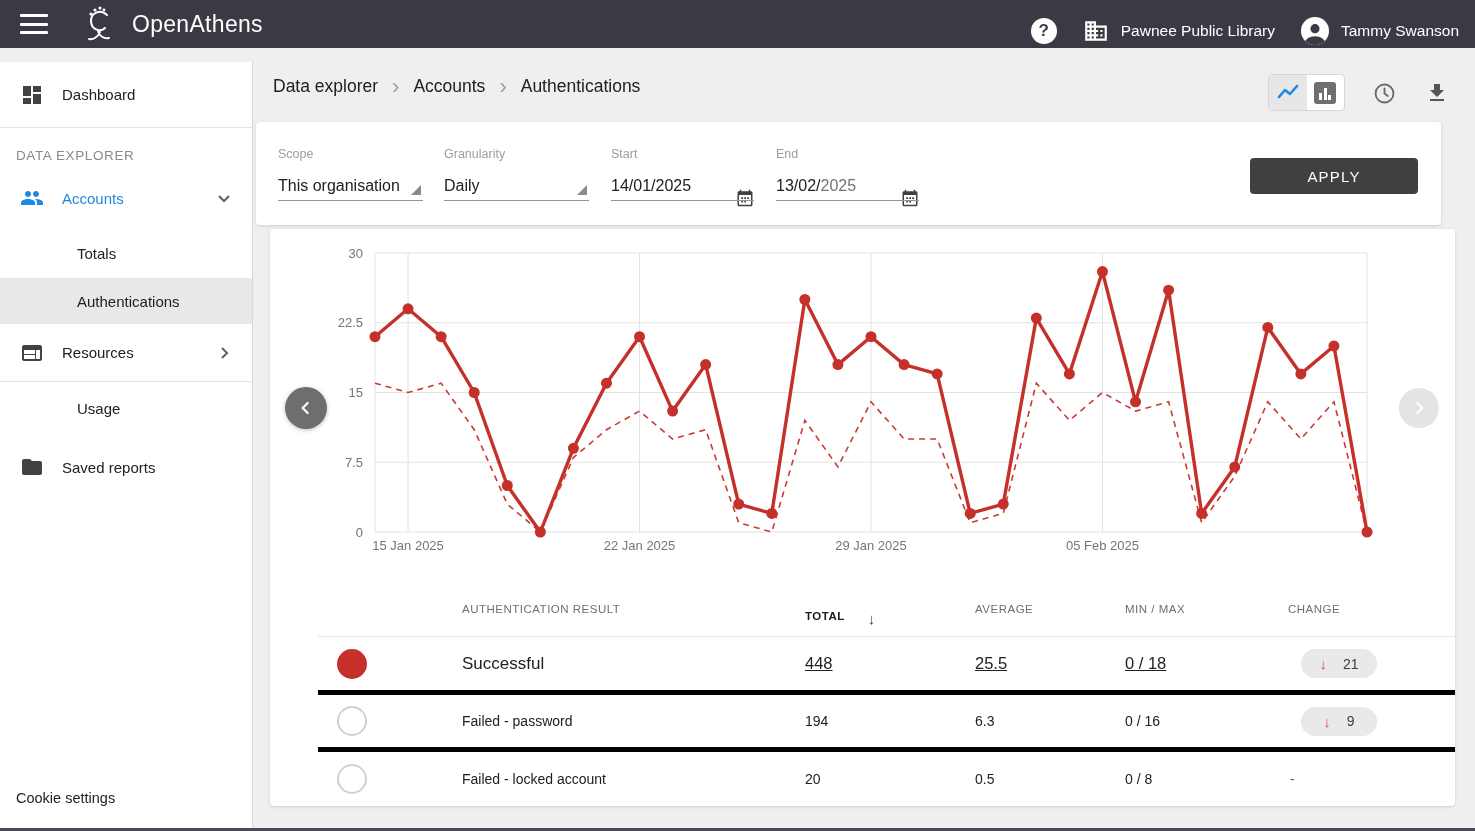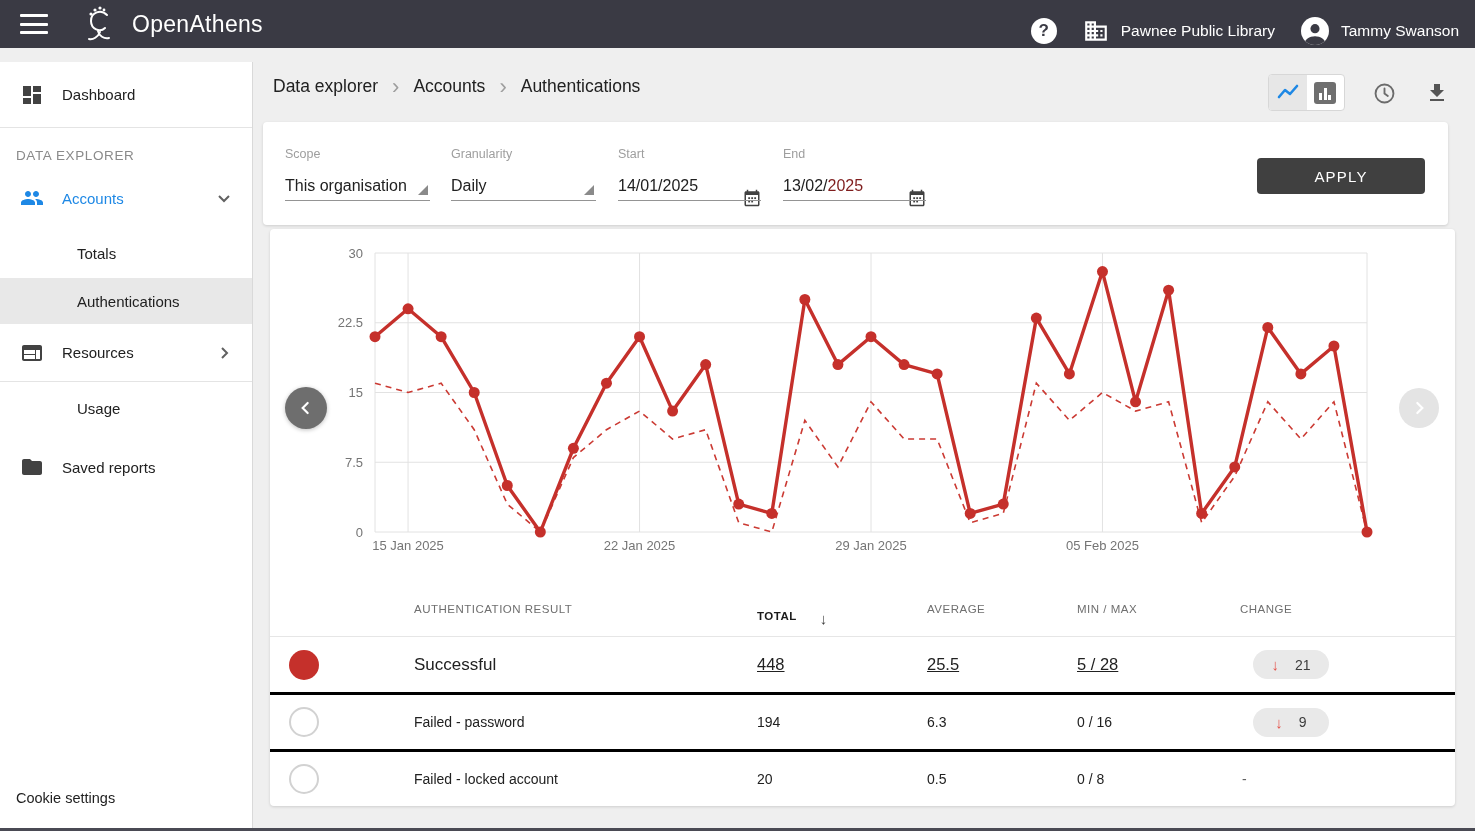--- a/index.html
+++ b/index.html
@@ -40,52 +40,52 @@
   
   .view-toggle { position:absolute; left:1268px; top:74px; width:77px; height:37px; background:#fff; border:1px solid #d7d7d7; border-radius:4px; display:flex; overflow:hidden; z-index:5; }
   .vt-btn { width:50%; display:flex; align-items:center; justify-content:center; cursor:pointer; }
   .vt-line { background:#e7e7e7; }
   .bar-glyph { width:22px; height:22px; background:#6f6f6f; border-radius:3px; position:relative; }
   .bar-glyph i { position:absolute; background:#fff; width:3px; bottom:4px; }
   .icon-btn { position:absolute; top:80px; width:26px; height:26px; display:flex; align-items:center; justify-content:center; cursor:pointer; z-index:5; }
 
   
   .card { position:absolute; background:#fff; border-radius:4px; box-shadow:0 1px 3px rgba(0,0,0,.14); }
-  .filter-card { left:263px; top:122px; width:1185px; height:103px; z-index:4; }
+  .filter-card { left:256px; top:122px; width:1185px; height:103px; z-index:4; }
   .chart-card { left:270px; top:229px; width:1185px; height:577px; z-index:4; }
 
   
   .field { position:absolute; top:25px; }
   .field .flabel { font-size:12.5px; color:#9e9e9e; }
   .field .fvalue { margin-top:12px; font-size:16px; color:#212121; height:26px; display:flex; align-items:center; cursor:pointer; }
   .field .underline { position:absolute; left:0; right:0; top:53px; height:1px; background:#949494; }
   .f-scope { left:22px; width:145px; }
   .f-gran  { left:188px; width:145px; }
   .f-start { left:355px; width:143px; }
   .f-end   { left:520px; width:143px; }
   .caret { position:absolute; right:2px; top:38px; width:0; height:0; border-left:10px solid transparent; border-bottom:10px solid #8a8a8a; }
   .cal { position:absolute; right:0; top:42px; cursor:pointer; }
-  .muted { color:#7f1d1d; }
+  .muted { color:#737373; }
   .apply-btn { position:absolute; right:23px; top:36px; width:168px; height:36px; background:#404040; color:#fff; border:none; border-radius:4px; font-size:15px; letter-spacing:1.2px; font-family:inherit; cursor:pointer; }
 
   
   #chartsvg { position:absolute; left:0; top:0; }
   #chartsvg text { font-family:"Liberation Sans", sans-serif; }
   .nav-circle { position:absolute; width:42px; height:42px; border-radius:50%; border:none; display:flex; align-items:center; justify-content:center; cursor:pointer; box-shadow:0 1px 4px rgba(0,0,0,.25); }
   .nav-left { left:15px; top:158px; background:#6e6e6e; }
   .nav-right { left:1129px; top:159px; width:40px; height:40px; background:#e4e4e4; box-shadow:none; }
 
   
-  .tbl { position:absolute; left:0; right:0; top:352px; }
+  .tbl { position:absolute; left:0; right:0; top:352px;padding-left:48px; }
   .tr { display:grid; grid-template-columns:144px 343px 170px 150px 163px 1fr; align-items:center; }
   .thead { height:56px; border-bottom:1px solid #e6e6e6; }
   .th { font-size:11.5px; color:#6f6f6f; letter-spacing:.5px; cursor:pointer; }
   .th.sorted { color:#1b1b1b; font-weight:bold; display:flex; align-items:flex-start; gap:23px;margin-top:20px; }
   .sort-arrow { font-size:15px; color:#424242; font-weight:normal; }
-  .row { border-bottom:3px solid #000000; font-size:14px; color:#212121; cursor:pointer; }
+  .row { border-bottom:5px solid #000000; font-size:14px; color:#212121; cursor:pointer; }
   .row.r0 { height:58px; } .row.r1 { height:57px; } .row.r2 { height:54px; border-bottom:none; }
   .row.selected { font-size:17px; }
   .row.selected .num { font-size:16.5px;text-decoration:underline; }
   .dotcell { display:flex; padding-left:19px; }
   .dot { width:30px; height:30px; border-radius:50%; border:2px solid #d2d2d2; background:#fff; cursor:pointer; }
   .dot.filled { border:none; background:#c5302b; }
   .pill { margin-left:13px; width:76px; height:29px; border-radius:15px; background:#e9e9e9; display:flex; align-items:center; justify-content:center; gap:16px; }
   .pill .pa { color:#e5534b; font-size:15px; }
   .pill .pv { color:#3c3c3c; font-size:14px;text-align:right; }
   .change-plain { margin-left:2px; color:#616161; }
@@ -363,21 +363,21 @@
         <div class="th">CHANGE</div>
       </div>
 
       <div class="tr row r0 selected">
         <div class="dotcell">
             <span class="dot filled"></span>
           </div>
         <div>Successful</div>
         <div class="num">448</div>
         <div class="num">25.5</div>
-        <div class="num">5 / 28</div>
+        <div class="num">0 / 18</div>
         <div>
           <span class="pill">
               <span class="pa">↓</span>
               <span class="pv">21</span>
             </span>
 
         </div>
       </div>
 
       <div class="tr row r1">

